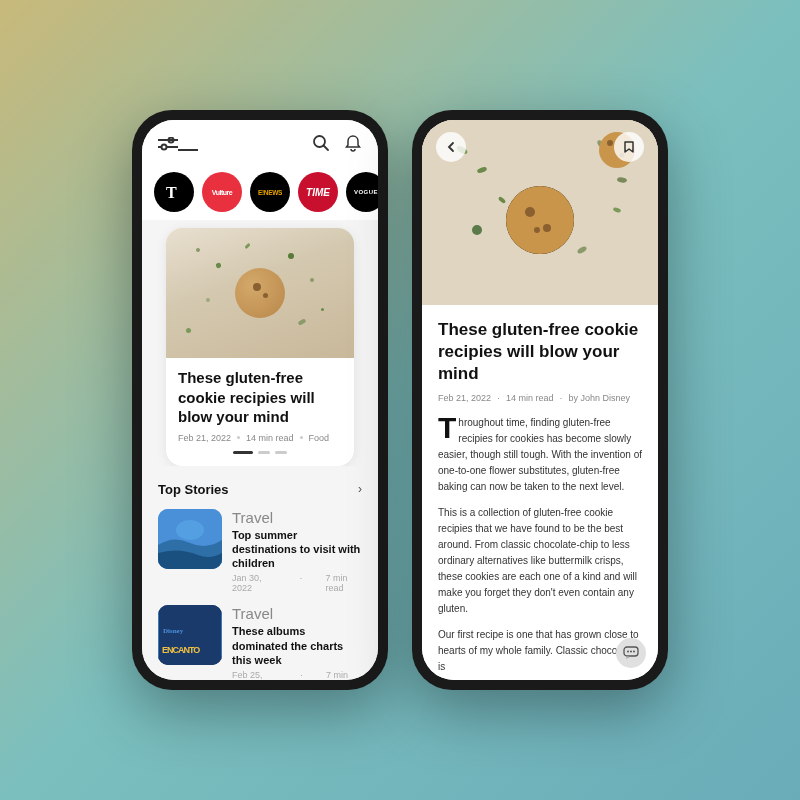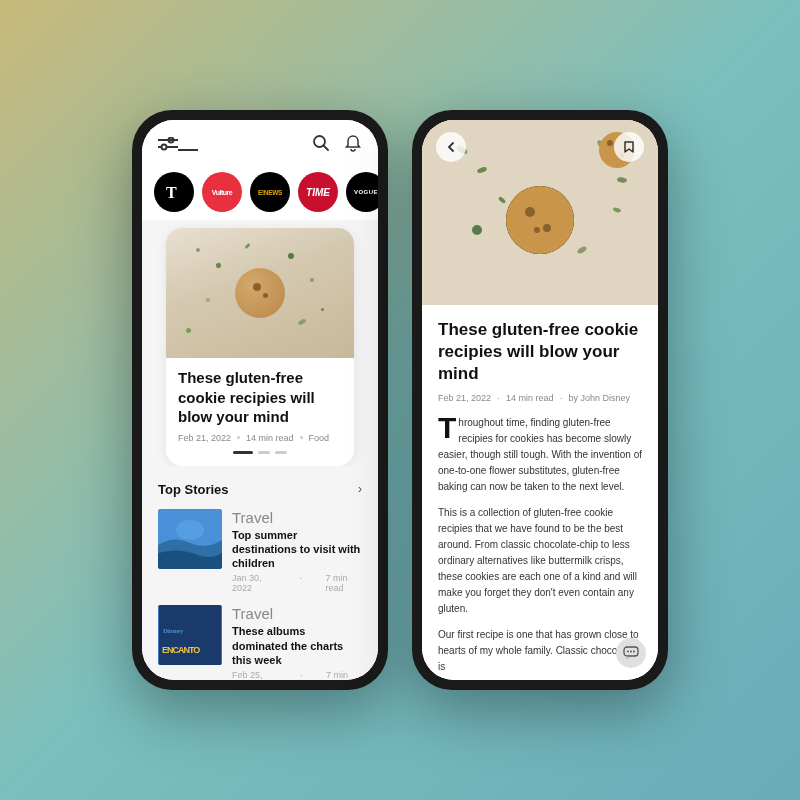--- a/index.html
+++ b/index.html
@@ -231,21 +231,21 @@
     .story-item {
       display: flex;
       gap: 10px;
       padding: 6px 16px;
       align-items: flex-start;
     }
 
     .story-thumb {
       width: 64px;
       height: 60px;
-      border-radius: 3px;
+      border-radius: 10px;
       flex-shrink: 0;
       overflow: hidden;
     }
 
     .thumb-travel {
       background: linear-gradient(135deg, #4a90d9 30%, #2e6fa8 100%);
       width: 100%;
       height: 100%;
       display: flex;
       align-items: flex-end;

